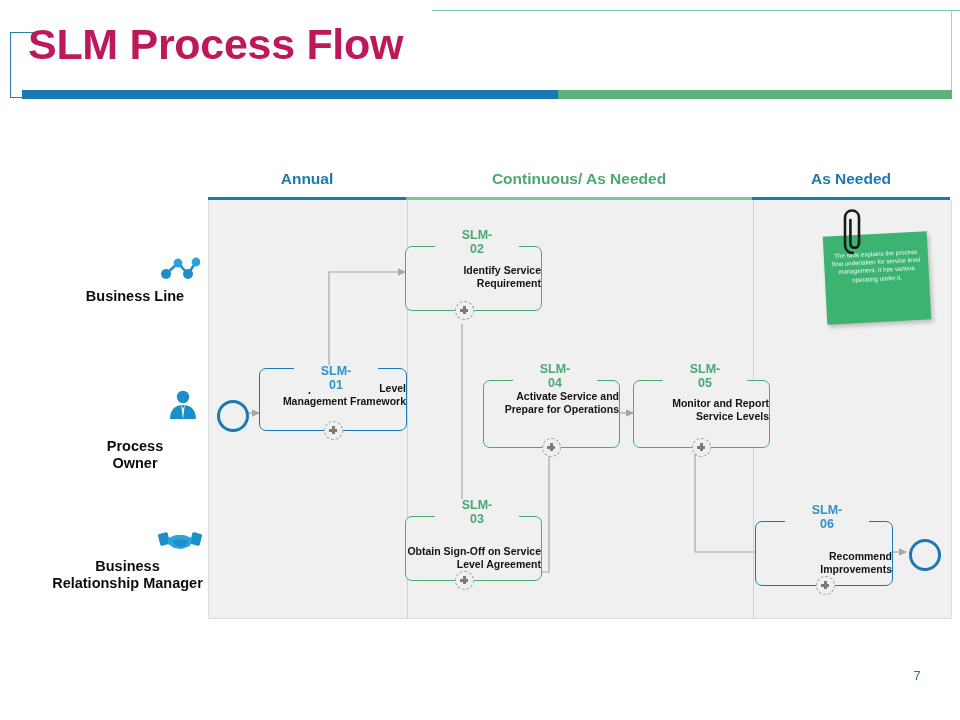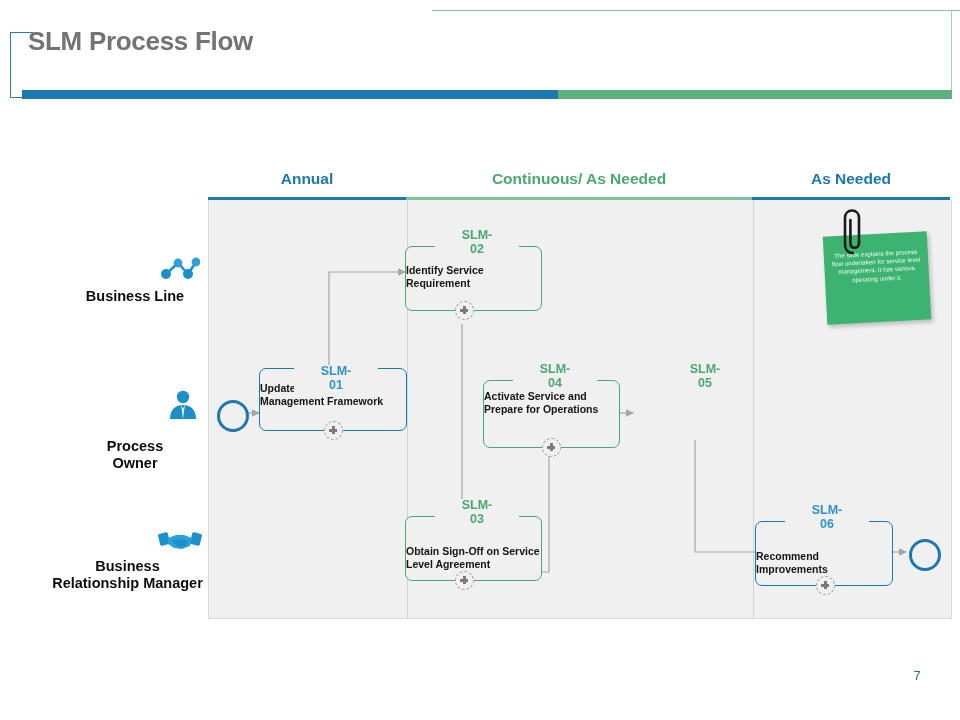--- a/index.html
+++ b/index.html
@@ -19,22 +19,22 @@
     position:absolute;left:951px;top:10px;width:1px;height:85px;
     background:#9bd6bb;
   }
   #left-bracket{
     position:absolute;left:10px;top:32px;width:22px;height:64px;
     border-left:1.5px solid #2e7f9e;border-top:1.5px solid #2e7f9e;
     border-bottom:1.5px solid #2e7f9e;
     border-right:none;
   }
   #page-title{
-    position:absolute;left:28px;top:26px;
-    font-size:26px;font-weight:bold;color:#737373;
+    position:absolute;left:28px;top:20px;
+    font-size:43px;font-weight:bold;color:#be185d;
     letter-spacing:-0.3px;white-space:nowrap;
   }
   #bar-blue{
     position:absolute;left:22px;top:90px;width:536px;height:9px;background:#1b78b0;
   }
   #bar-green{
     position:absolute;left:558px;top:90px;width:394px;height:9px;background:#5cb17c;
   }
 
   
@@ -70,21 +70,21 @@
   #lane-2{left:20px;top:558px;width:215px;}
 
   .lane-icon{position:absolute;}
 
   
   .node{position:absolute;border-radius:7px;background:#f0f0f0;}
   .node.green{border:1.3px solid #4aa870;}
   .node.blue{border:1.3px solid #1b78b0;}
   .node-text{
     position:absolute;left:0;width:100%;
-    text-align:left;font-size:10.5px;font-weight:bold;color:#141414;
+    text-align:right;font-size:10.5px;font-weight:bold;color:#141414;
     line-height:13px;
   }
   .node-code{
     position:absolute;text-align:center;font-size:12.5px;font-weight:bold;
     line-height:13.5px;white-space:pre-line;background:#f0f0f0;padding:0 4px;
   }
   .node-code.green{color:#4aa870;}
   .node-code.blue{color:#2f93c8;}
 
   .plus{
@@ -229,20 +229,24 @@
   <div class="node-code green" style="left:226px;top:299px;width:76px;">SLM-
 03</div>
 
   <div class="node green" style="left:274px;top:180px;width:135px;height:66px;">
     <div class="node-text" style="top:9px;">Activate Service and Prepare for Operations</div>
     <div class="plus" style="left:58px;top:57px;"></div>
   </div>
   <div class="node-code green" style="left:304px;top:163px;width:76px;">SLM-
 04</div>
 
+  <div class="node green" style="left:424px;top:180px;width:135px;height:66px;">
+    <div class="node-text" style="top:16px;">Monitor and Report Service Levels</div>
+    <div class="plus" style="left:58px;top:57px;"></div>
+  </div>
   <div class="node-code green" style="left:454px;top:163px;width:76px;">SLM-
 05</div>
 
   <div class="node blue" style="left:546px;top:321px;width:136px;height:63px;">
     <div class="node-text" style="top:28px;">Recommend Improvements</div>
     <div class="plus" style="left:60px;top:54px;"></div>
   </div>
   <div class="node-code blue" style="left:576px;top:304px;width:76px;">SLM-
 06</div>
 

